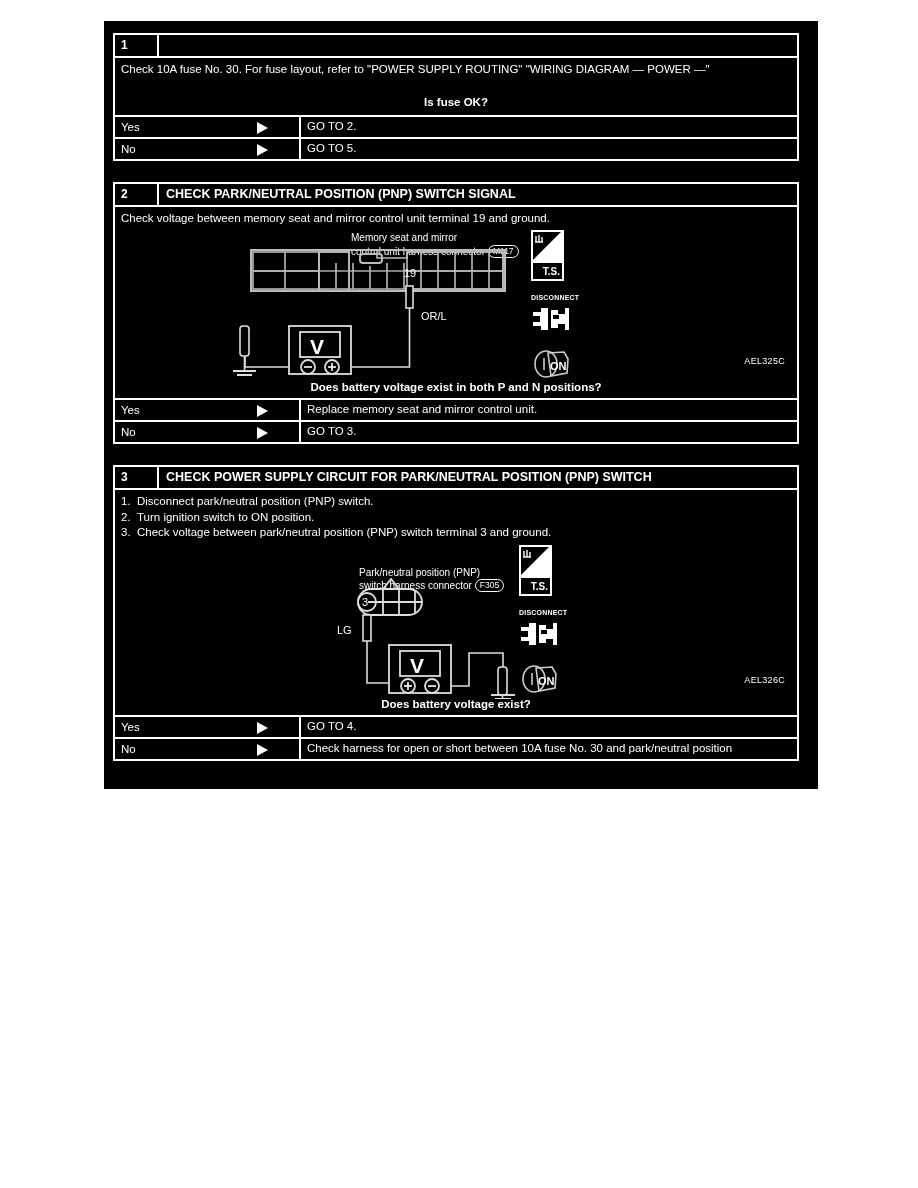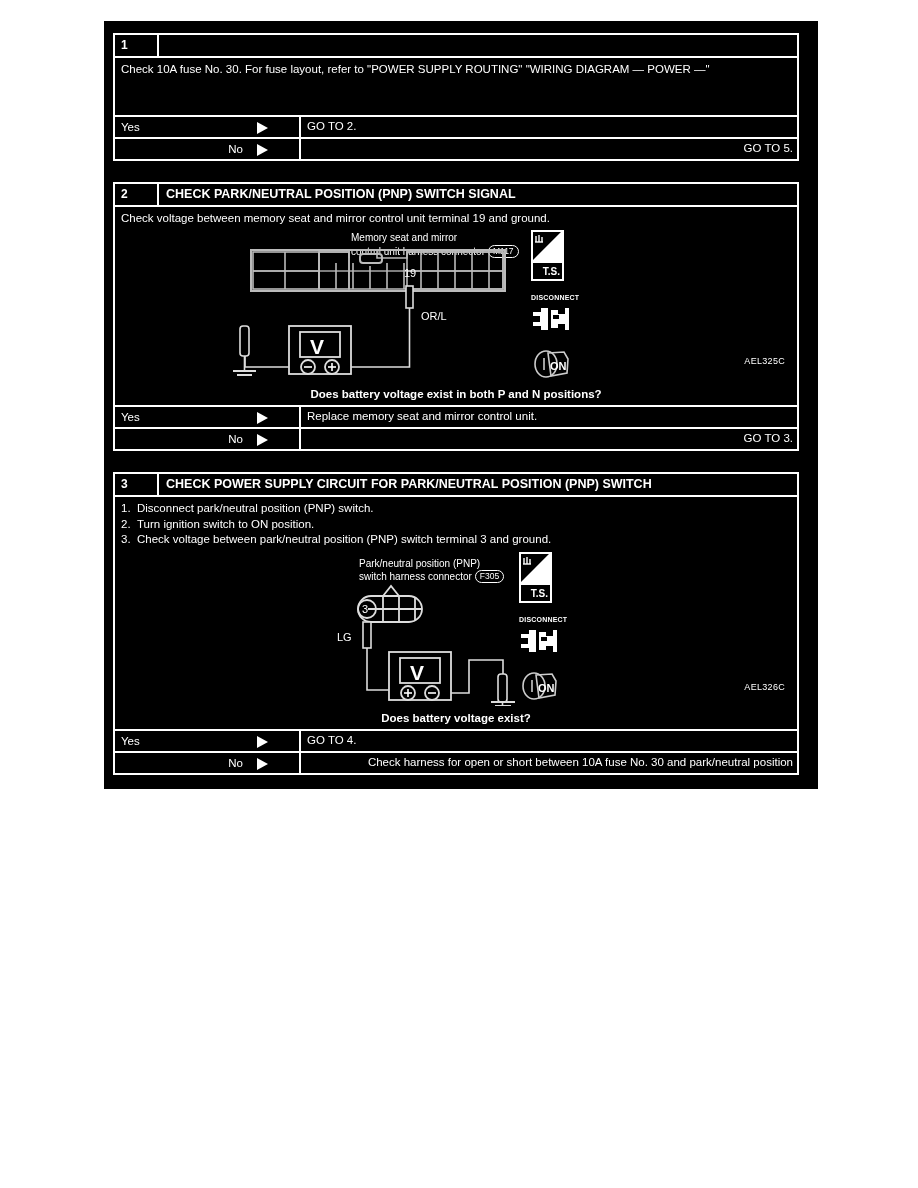--- a/index.html
+++ b/index.html
@@ -89,37 +89,37 @@
   }
   .numbered .li .n {
     position: absolute;
     left: 0;
     top: 0;
   }
   .question {
     text-align: center;
     font-weight: bold;
     font-size: 11.5px;
-    margin-top: 9px;
+    margin-top: 2px;
   }
   .figcode {
     position: absolute;
     right: 6px;
     font-size: 9px;
     letter-spacing: 0.3px;
   }
 
   
   .ans-row {
     display: flex;
     align-items: stretch;
     border-bottom: 2px solid #ffffff;
     min-height: 20px;
   }
-  .step .ans-row:last-child { border-bottom: none; text-align: right; }
+  .step .ans-row:last-child { border-bottom: none; }
   .ans-label {
     width: 128px;
     flex: 0 0 128px;
     font-size: 11.5px;
     line-height: 20px;
     padding-left: 6px;
     box-sizing: border-box;
   }
   .ans-arrow {
     width: 56px;
@@ -204,20 +204,21 @@
   <div class="plate"></div>
 
   <div class="steps">
 
     <div class="step">
       <div class="step-head">
         <div class="step-num">1</div>
       </div>
       <div class="step-body" style="height:50px;">
         <div class="body-line">Check 10A fuse No. 30. For fuse layout, refer to "POWER SUPPLY ROUTING" "WIRING DIAGRAM — POWER —"</div>
+        <div class="question" style="margin-top:18px;">Is fuse OK?</div>
       </div>
       <div class="ans-row">
         <div class="ans-label">Yes</div>
         <div class="ans-arrow">
             <div class="tri"></div>
           </div>
         <div class="ans-result">GO TO 2.</div>
       </div>
       <div class="ans-row">
         <div class="ans-label">No</div>
@@ -384,21 +385,21 @@
             <span class="n">2.</span>
             <span>Turn ignition switch to ON position.</span>
           </div>
           <div class="li">
             <span class="n">3.</span>
             <span>Check voltage between park/neutral position (PNP) switch terminal 3 and ground.</span>
           </div>
         </div>
 
         <div class="diagram" style="height:152px;">
-          <div class="dg-cap" style="left:238px; top:8px;">
+          <div class="dg-cap" style="left:238px; top:24px;">
             <div>Park/neutral position (PNP)</div>
             <div>
               <span>switch harness connector</span><span class="conn-badge">F305</span>
             </div>
           </div>
 
           <div class="svg-wrap" style="top:6px;">
             <svg width="420" height="150" viewBox="0 0 420 150">
 
               <g stroke="#dddddd" stroke-width="1.8" fill="none">

